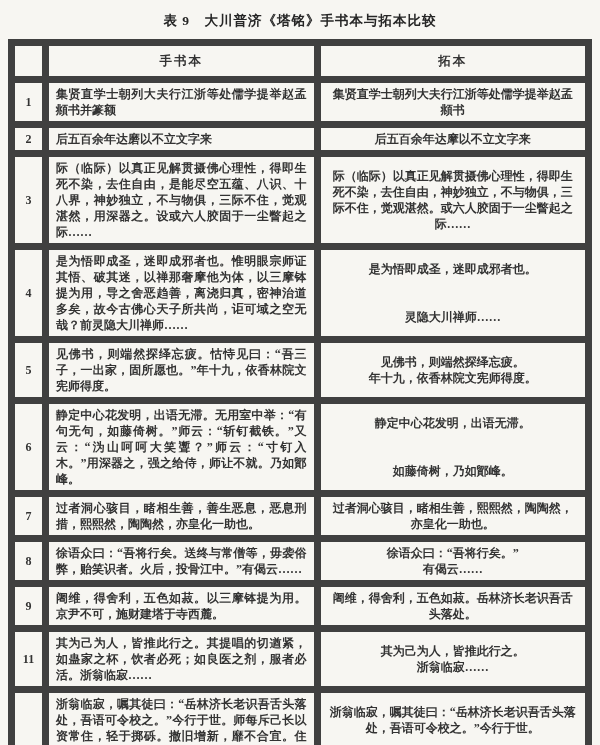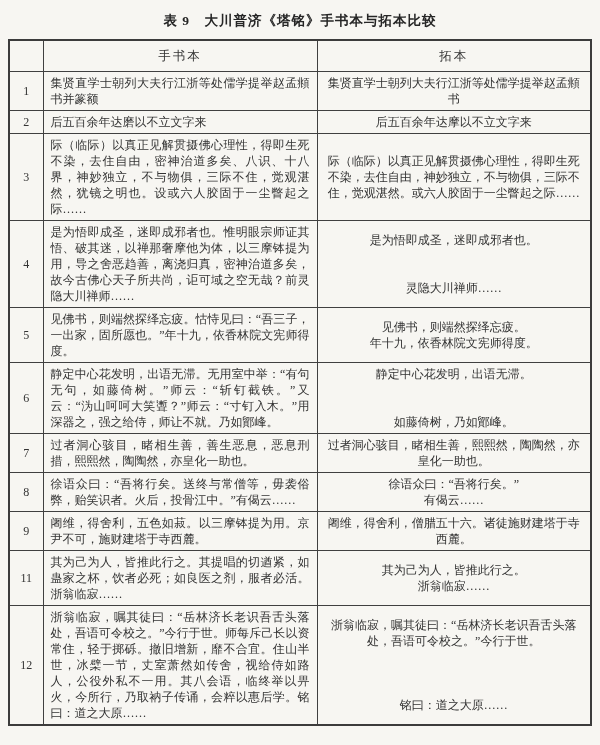--- a/index.html
+++ b/index.html
@@ -29,25 +29,25 @@
   table.cmp {
     width: 100%;
     border-collapse: collapse;
     table-layout: fixed;
     font-size: 12px;
     color: #333;
     border: 2px solid #3c3c3c;
   }
   table.cmp col.c-no { width: 34px; }
   table.cmp td, table.cmp th {
-    border: 1px solid #404040;
+    border: 7px solid #404040;
     padding: 3px 7px;
     line-height: 16px;
     vertical-align: middle;
-    font-weight: normal;
+    font-weight: bold;
   }
   th.head-cell {
     text-align: center;
     height: 24px;
     font-size: 12.5px;
     letter-spacing: 2px;
   }
   td.no-cell {
     text-align: center;
     color: #333;
@@ -87,21 +87,21 @@
         <td class="ms-cell">集贤直学士朝列大夫行江浙等处儒学提举赵孟頫书并篆额</td>
         <td class="rb-cell">集贤直学士朝列大夫行江浙等处儒学提举赵孟頫书</td>
       </tr>
       <tr>
         <td class="no-cell">2</td>
         <td class="ms-cell">后五百余年达磨以不立文字来</td>
         <td class="rb-cell">后五百余年达摩以不立文字来</td>
       </tr>
       <tr>
         <td class="no-cell">3</td>
-        <td class="ms-cell">际（临际）以真正见解贯摄佛心理性，得即生死不染，去住自由，密神治道多矣、八识、十八界，神妙独立，不与物俱，三际不住，觉观湛然，犹镜之明也。设或六人胶固于一尘瞥起之际……</td>
+        <td class="ms-cell">际（临际）以真正见解贯摄佛心理性，得即生死不染，去住自由，是能尽空五蕴、八识、十八界，神妙独立，不与物俱，三际不住，觉观湛然，用深器之。设或六人胶固于一尘瞥起之际……</td>
         <td class="rb-cell">际（临际）以真正见解贯摄佛心理性，得即生死不染，去住自由，神妙独立，不与物俱，三际不住，觉观湛然。或六人胶固于一尘瞥起之际……</td>
       </tr>
       <tr>
         <td class="no-cell">4</td>
         <td class="ms-cell">是为悟即成圣，迷即成邪者也。惟明眼宗师证其悟、破其迷，以禅那奢摩他为体，以三摩钵提为用，导之舍恶趋善，离浇归真，密神治道多矣，故今古佛心天子所共尚，讵可域之空无哉？前灵隐大川禅师……</td>
         <td class="rb-cell">是为悟即成圣，迷即成邪者也。
 
 
 灵隐大川禅师……</td>
       </tr>
@@ -126,21 +126,21 @@
       </tr>
       <tr>
         <td class="no-cell">8</td>
         <td class="ms-cell">徐语众曰：“吾将行矣。送终与常僧等，毋袭俗弊，贻笑识者。火后，投骨江中。”有偈云……</td>
         <td class="rb-cell">徐语众曰：“吾将行矣。”
 有偈云……</td>
       </tr>
       <tr>
         <td class="no-cell">9</td>
         <td class="ms-cell">阇维，得舍利，五色如菽。以三摩钵提为用。京尹不可，施财建塔于寺西麓。</td>
-        <td class="rb-cell">阇维，得舍利，僧腊五十六。诸徒施财建塔于寺西麓。</td>
+        <td class="rb-cell">阇维，得舍利，五色如菽。岳林济长老识吾舌头落处。</td>
       </tr>
       <tr>
         <td class="no-cell">11</td>
         <td class="ms-cell">其为己为人，皆推此行之。其提唱的切遒紧，如蛊家之杯，饮者必死；如良医之剂，服者必活。浙翁临寂……</td>
         <td class="rb-cell">其为己为人，皆推此行之。
 浙翁临寂……</td>
       </tr>
       <tr>
         <td class="no-cell">12</td>
         <td class="ms-cell">浙翁临寂，嘱其徒曰：“岳林济长老识吾舌头落处，吾语可令校之。”今行于世。师每斥己长以资常住，轻于掷砾。撤旧增新，靡不合宜。住山半世，冰檗一节，丈室萧然如传舍，视给侍如路人，公役外私不一用。其八会语，临终举以畀火，今所行，乃取衲子传诵，会粹以惠后学。铭曰：道之大原……</td>

